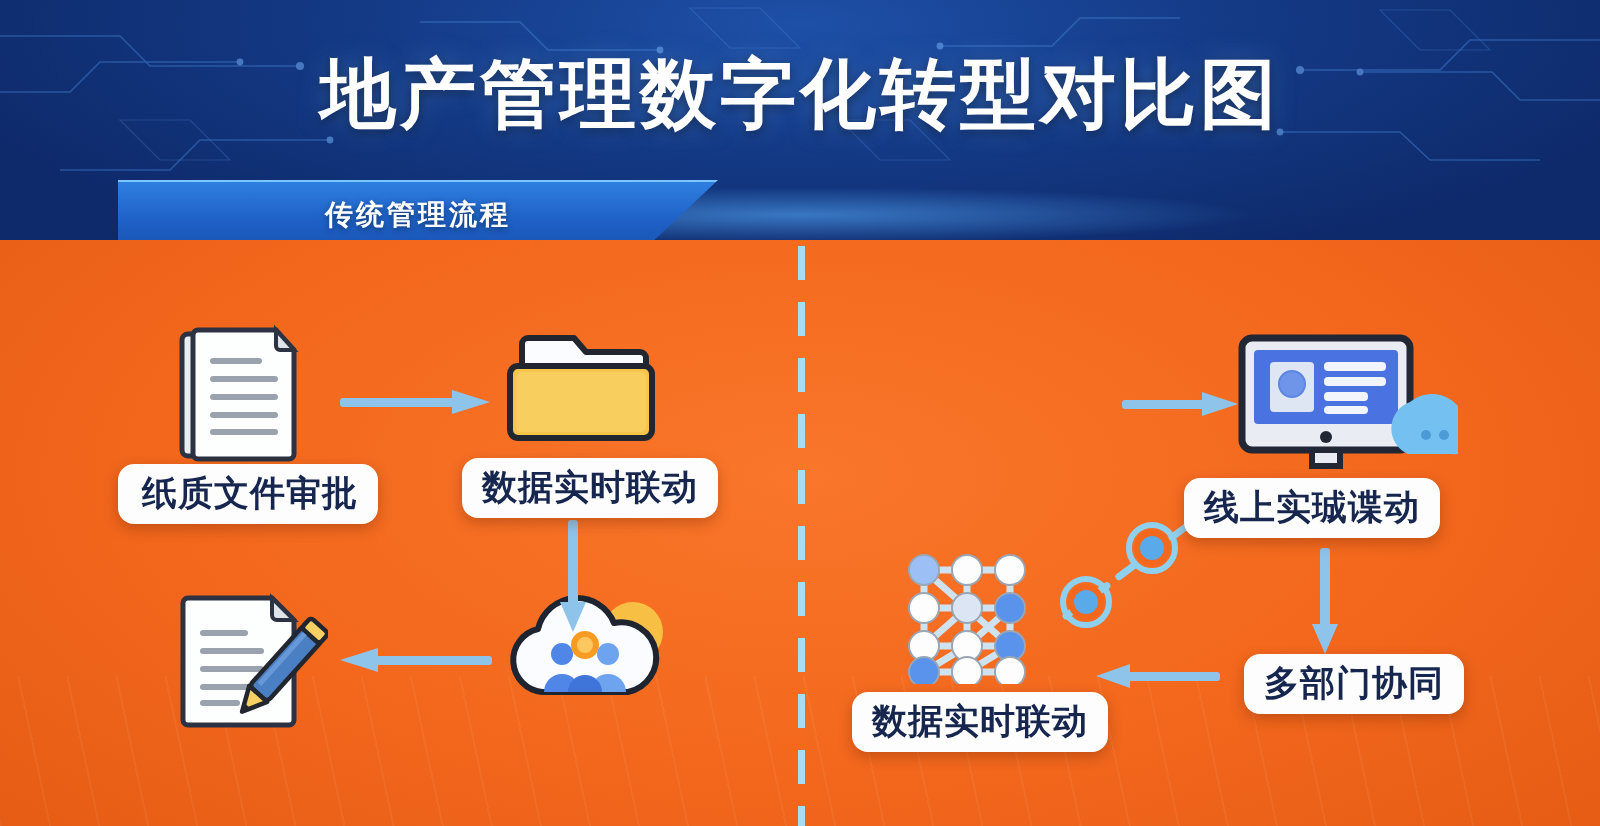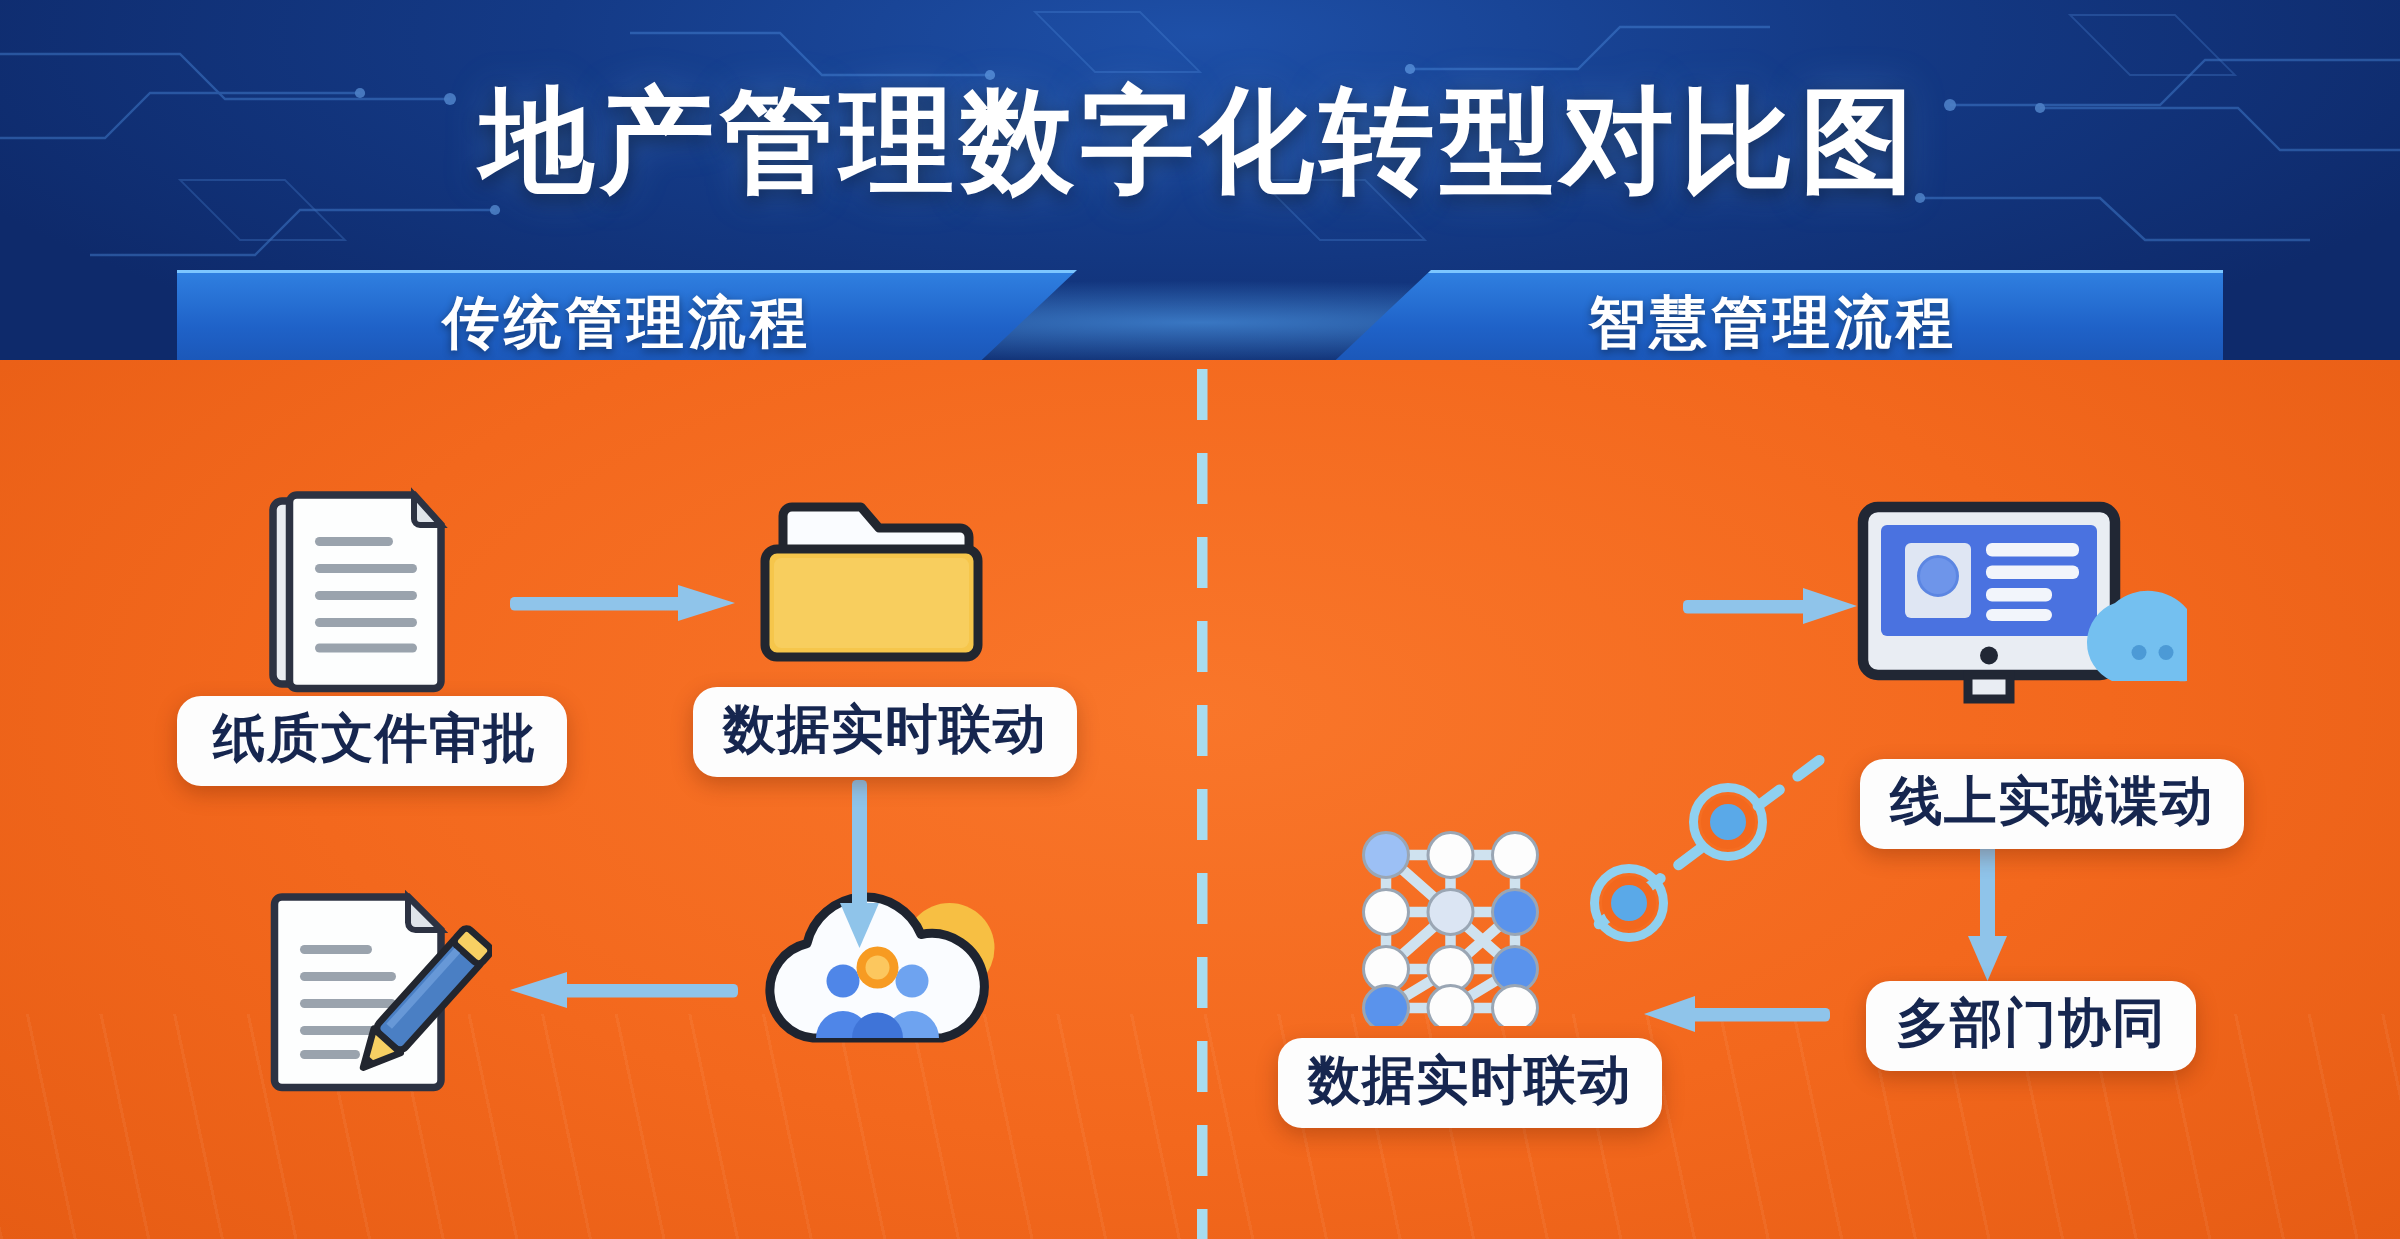--- a/index.html
+++ b/index.html
@@ -30,21 +30,21 @@
     position:absolute; left:0; top:44px; width:1600px; text-align:center;
     font-size:76px; font-weight:bold; color:#ffffff; letter-spacing:4px;
     text-shadow:0 3px 12px rgba(0,0,0,.45), 0 0 26px rgba(120,190,255,.35);
     font-family:"Liberation Sans","DejaVu Sans",sans-serif;
   }
 
   
   .banner {
     position:absolute; top:180px; height:68px;
     display:flex; align-items:center; justify-content:center;
-    color:#fff; font-size:38px; font-weight:bold; letter-spacing:3px;
+    color:#fff; font-size:28px; font-weight:bold; letter-spacing:3px;
     text-shadow:0 2px 6px rgba(0,0,0,.45);
     background:linear-gradient(180deg,#2f7fe0 0%,#1f62c8 55%,#1a54b4 100%);
     border-top:2px solid #7cc6ff;
   }
   .banner.left {
     left:118px; width:600px;
     clip-path:polygon(0 0, 100% 0, 88% 100%, 0 100%);
   }
   .banner.right {
     right:118px; width:600px;
@@ -122,23 +122,20 @@
         <polygon points="120,120 190,120 230,160 160,160"></polygon>
         <polygon points="1380,10 1450,10 1490,50 1420,50"></polygon>
       </g>
     </svg>
     <div class="hdr-glow"></div>
     <div class="title">地产管理数字化转型对比图</div>
   </div>
 
   <div class="banner left">
     <span>传统管理流程</span>
-  </div>
-  <div class="banner right">
-    <span>智慧管理流程</span>
   </div>
 
   <div class="body-bg"></div>
   <div class="divider"></div>
 
   <div class="icon" style="left:172px; top:322px; width:140px; height:140px;">
     <svg viewBox="0 0 140 140" width="140" height="140">
       <rect x="10" y="12" width="96" height="122" rx="6" fill="#e9ecf1" stroke="#2c3242" stroke-width="5"></rect>
       <path d="M26 8 H104 L122 28 V132 a5 5 0 0 1 -5 5 H26 a5 5 0 0 1 -5 -5 V13 a5 5 0 0 1 5 -5 Z" fill="#fdfefe" stroke="#2c3242" stroke-width="5"></path>
       <path d="M104 8 L122 28 H108 a4 4 0 0 1 -4 -4 Z" fill="#dfe4ea" stroke="#2c3242" stroke-width="4"></path>
@@ -309,17 +306,17 @@
       <path d="M0 76 L13 106 L26 76 Z" fill="#8fc4ea"></path>
     </svg>
   </div>
   <div class="arrow" style="left:1094px; top:664px; width:126px; height:24px;">
     <svg viewBox="0 0 126 24" width="126" height="24">
       <rect x="30" y="8" width="96" height="9" rx="3" fill="#8fc4ea"></rect>
       <path d="M36 0 L2 12 L36 24 Z" fill="#8fc4ea"></path>
     </svg>
   </div>
 
-  <div class="chip" style="left:1240px; top:478px;margin-top:28px;">线上实珹谍动</div>
+  <div class="chip" style="left:1184px; top:478px;">线上实珹谍动</div>
   <div class="chip" style="left:1244px; top:654px;">多部门协同</div>
   <div class="chip" style="left:852px; top:692px;">数据实时联动</div>
 
 </div>
 
 </body></html>

